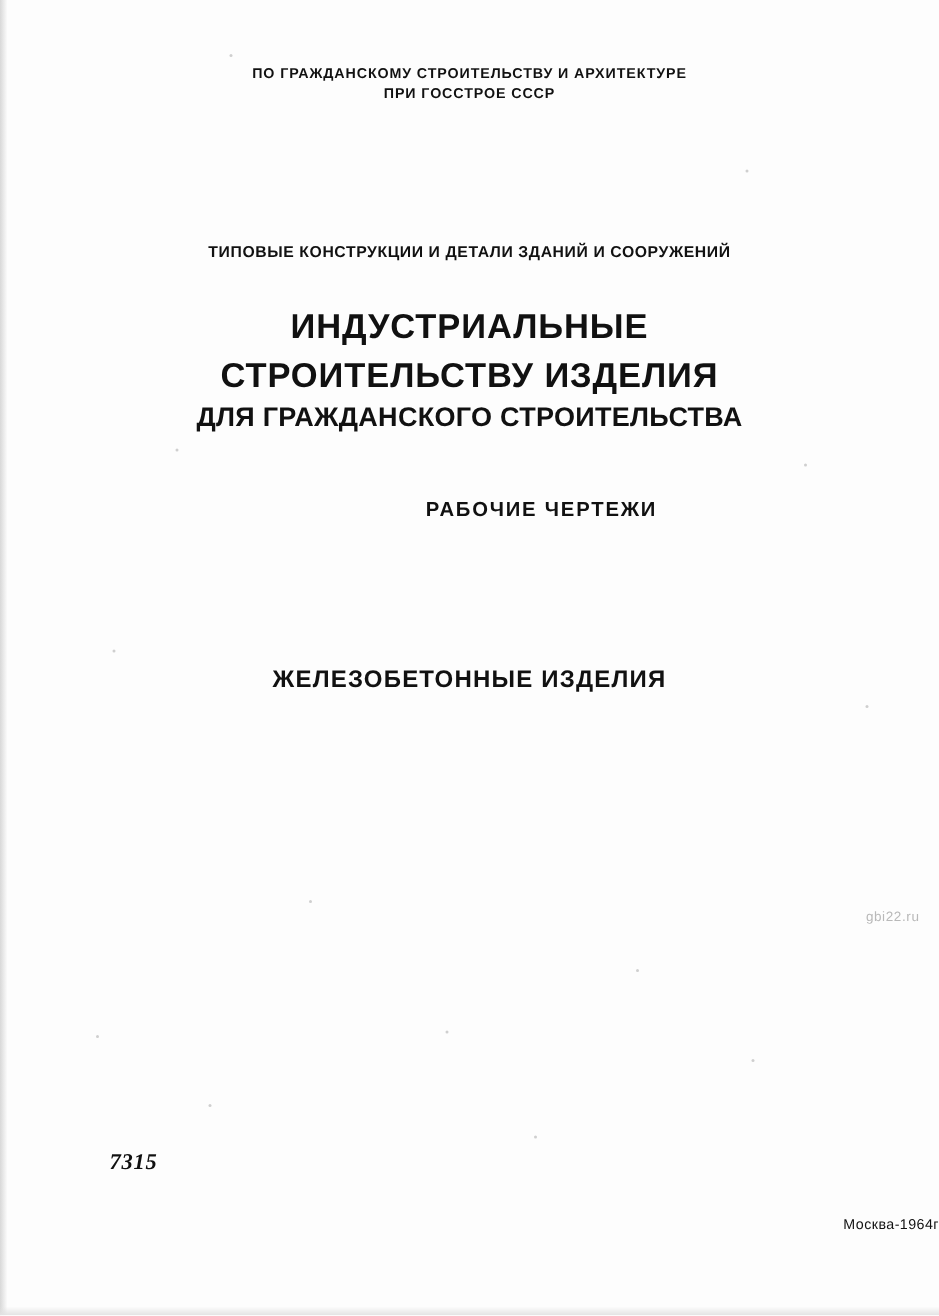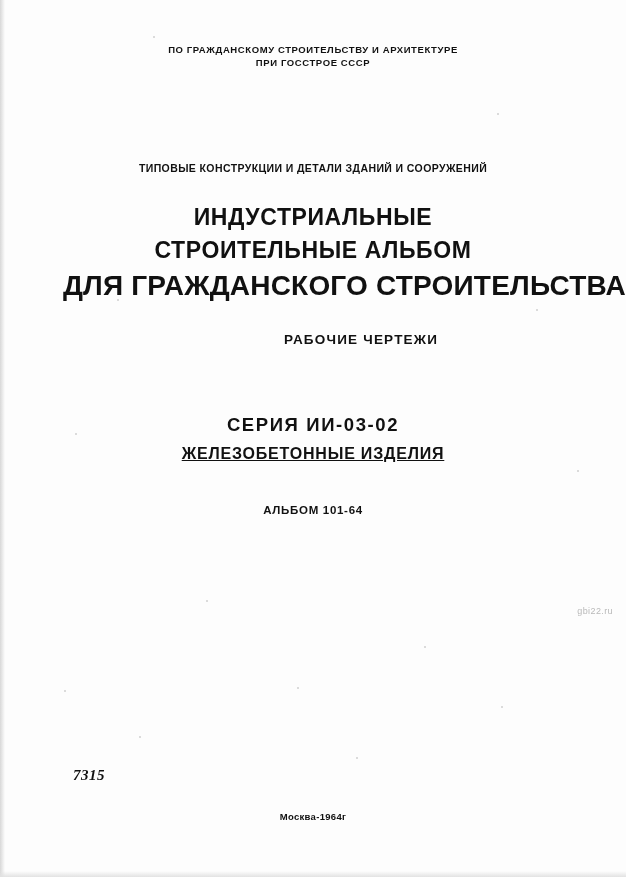--- a/index.html
+++ b/index.html
@@ -45,43 +45,41 @@
     margin-top: 28px;
   }
   .maintitle {
     top: 201px;
     font-size: 23px;
     font-weight: bold;
     letter-spacing: 0.6px;
     line-height: 1.42;
   }
   .maintitle .l3 {
-    font-size: 28px;
+    font-size: 18px;
     letter-spacing: 0.2px;
-    text-align: right;
   }
   .working-drawings {
     top: 331px;
     font-size: 13.5px;
     font-weight: bold;
     letter-spacing: 1.2px;
     margin-left: 48px;
   }
   .series-code {
     top: 413px;
     font-size: 18.5px;
     font-weight: bold;
     letter-spacing: 1.6px;
   }
   .series-kind {
     top: 443px;
     font-size: 16px;
     font-weight: bold;
     letter-spacing: 0.8px;
-    text-decoration: underline;
   }
   .album {
     top: 502px;
     font-size: 11.5px;
     font-weight: bold;
     letter-spacing: 0.7px;
     line-height: 1.45;
   }
   .watermark {
     position: absolute;
@@ -99,23 +97,23 @@
     font-size: 15px;
     font-weight: bold;
     font-style: italic;
     font-family: "Liberation Serif", serif;
     letter-spacing: 0.5px;
   }
   .city-year {
     position: absolute;
     top: 811px;
     width: 100%;
-    text-align: center;
+    text-align: right;
     font-size: 9.5px;
-    font-weight: bold;
+    font-weight: normal;
     letter-spacing: 0.3px;
   }
   .edge-shadow-left {
     position: absolute;
     left: 0;
     top: 0;
     width: 5px;
     height: 877px;
     background: linear-gradient(to right, #d8d8d8, rgba(255,255,255,0));
   }
@@ -153,31 +151,29 @@
 
   <div class="block agency">
     <div>ПО ГРАЖДАНСКОМУ СТРОИТЕЛЬСТВУ И АРХИТЕКТУРЕ</div>
     <div>ПРИ ГОССТРОЕ СССР</div>
   </div>
 
   <div class="block subtitle-series">ТИПОВЫЕ КОНСТРУКЦИИ И ДЕТАЛИ ЗДАНИЙ И СООРУЖЕНИЙ</div>
 
   <div class="block maintitle">
     <div class="l1">ИНДУСТРИАЛЬНЫЕ</div>
-    <div class="l2">СТРОИТЕЛЬНЫЕ АЛЬБОМ</div>
+    <div class="l2">СТРОИТЕЛЬСТВУ ИЗДЕЛИЯ</div>
     <div class="l3">ДЛЯ ГРАЖДАНСКОГО СТРОИТЕЛЬСТВА</div>
   </div>
 
   <div class="block working-drawings">РАБОЧИЕ ЧЕРТЕЖИ</div>
 
-  <div class="block series-code">СЕРИЯ ИИ-03-02</div>
   <div class="block series-kind">ЖЕЛЕЗОБЕТОННЫЕ ИЗДЕЛИЯ</div>
 
   <div class="block album">
-    <div>АЛЬБОМ 101-64</div>
   </div>
 
   <div class="watermark">gbi22.ru</div>
 
   <div class="stamp-number">7315</div>
 
   <div class="city-year">Москва-1964г</div>
 
 </div>
 

